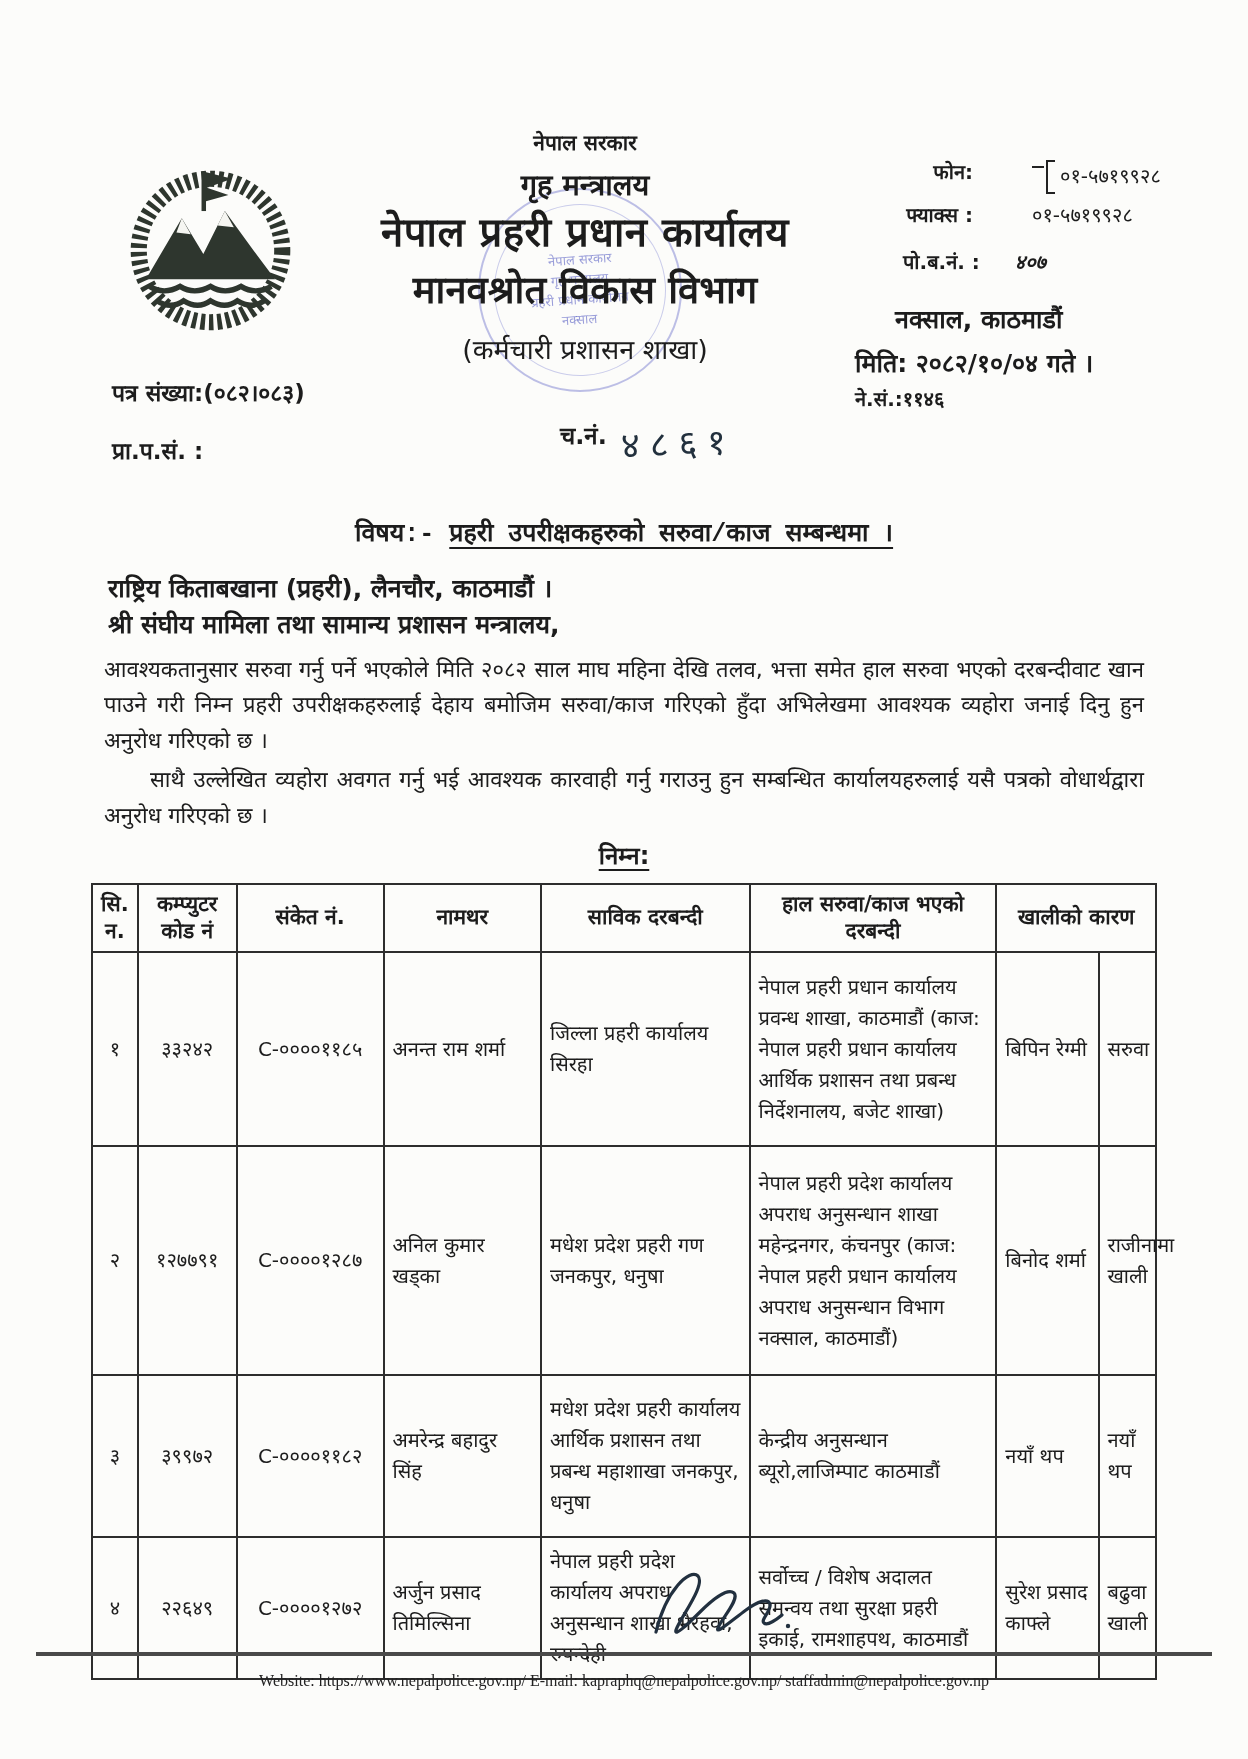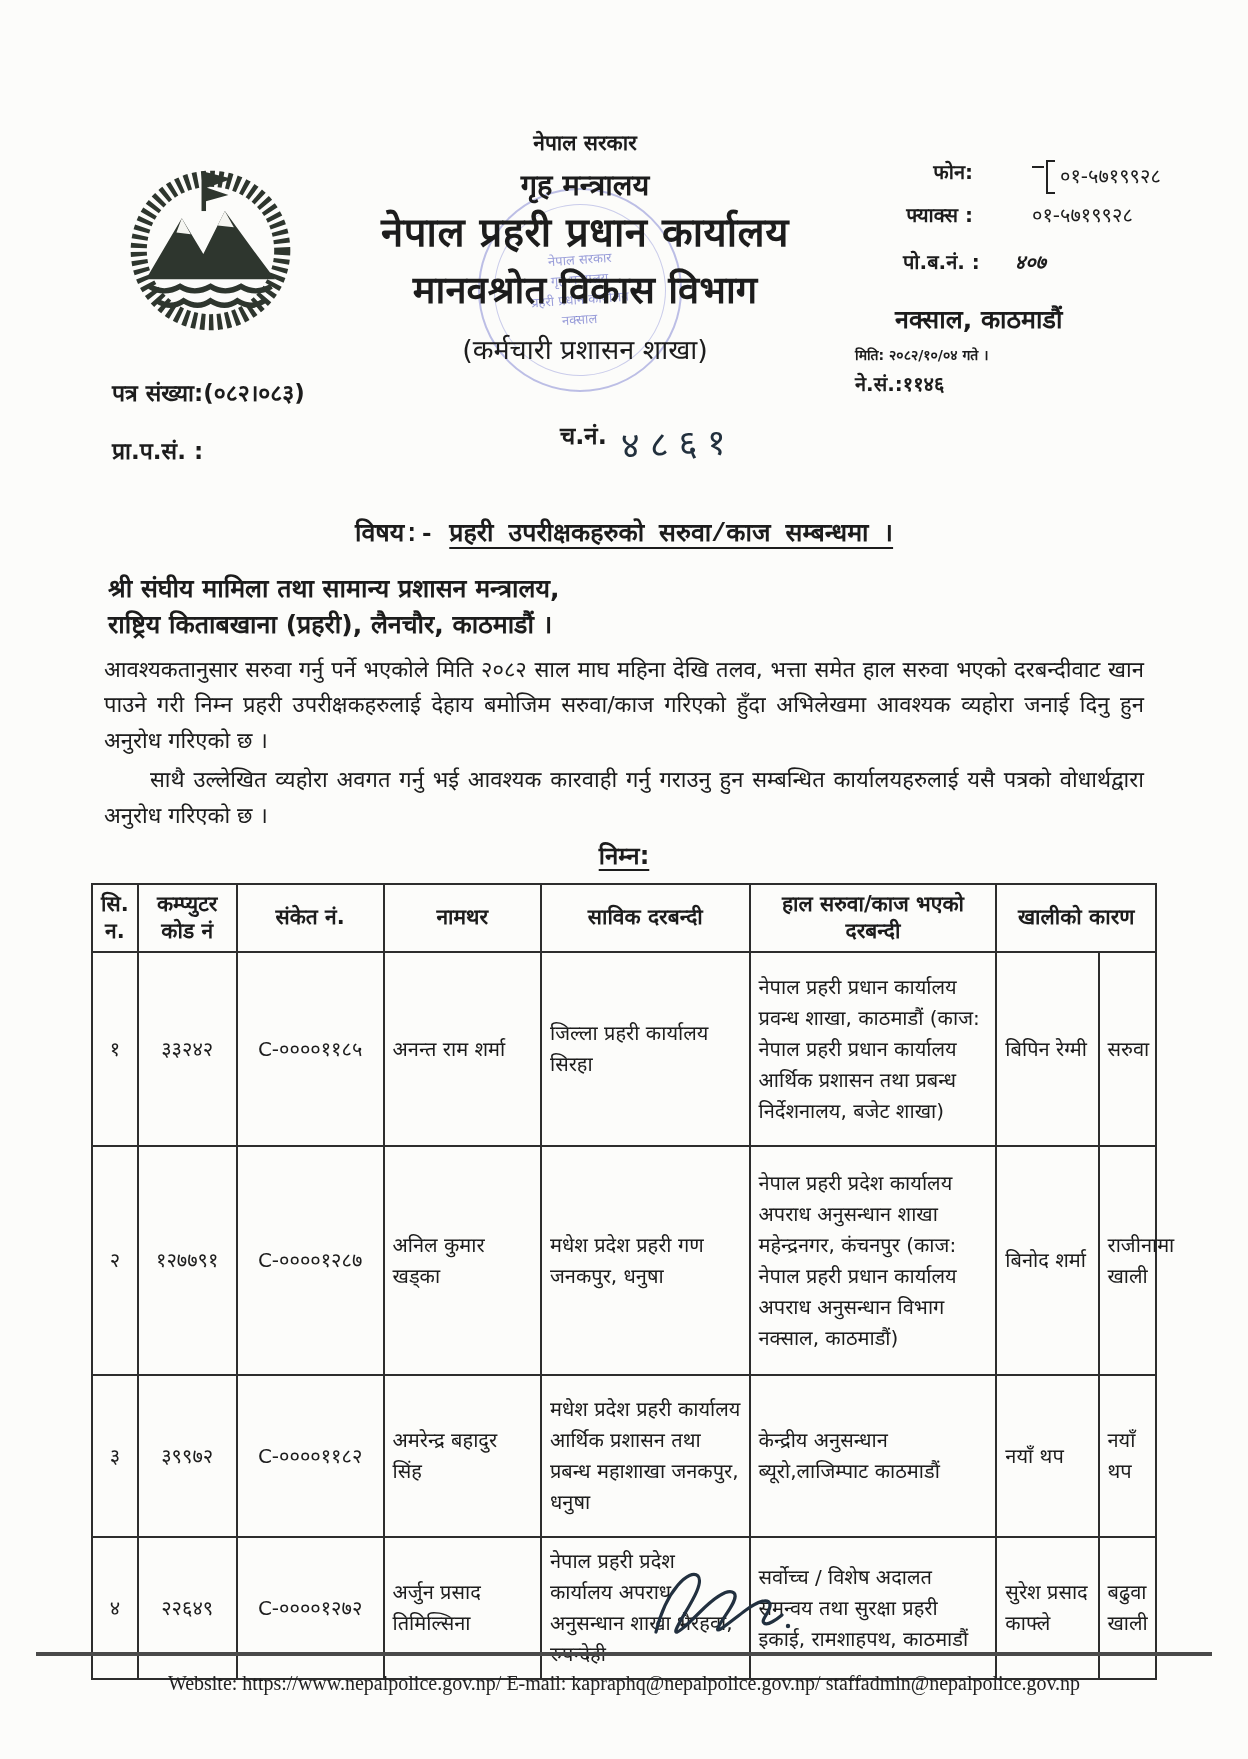--- a/index.html
+++ b/index.html
@@ -25,21 +25,21 @@
   .dept-line{font-size:38px;font-weight:bold;margin-top:4px;}
   .branch-line{font-size:27px;margin-top:16px;}
   .contact{position:absolute;left:855px;top:158px;width:360px;z-index:1;font-size:20px;}
   .c-row{display:flex;margin-bottom:9px;gap:37px;}
   .c-label{width:118px;text-align:right;font-weight:bold;flex:0 0 auto;}
   .c-val{margin-left:22px;display:flex;align-items:center;}
   .brace{display:inline-block;width:7px;height:30px;border-left:2px solid #222;border-top:2px solid #222;border-bottom:2px solid #222;margin-right:5px;position:relative;top:2px;}
   .dash{display:inline-block;width:12px;border-top:2px solid #222;margin-right:2px;position:relative;top:-8px;}
   .pobox-row{margin:20px 0 0 48px;font-weight:bold;}
   .addr-row{margin:26px 0 0 40px;font-size:25px;font-weight:bold;}
-  .date-row{margin:10px 0 0 0;font-size:14px;font-weight:bold;}
+  .date-row{margin:10px 0 0 0;font-size:25px;font-weight:bold;}
   .nesan-row{margin:6px 0 0 0;font-size:20px;font-weight:bold;}
   .refs-left{position:absolute;left:112px;top:376px;z-index:1;}
   .letter-no{font-size:23px;font-weight:bold;}
   .prapasan{font-size:23px;font-weight:bold;margin-top:26px;}
   .chalani{position:absolute;left:560px;top:418px;z-index:1;display:flex;align-items:flex-start;}
   .chalani-label{font-size:24px;font-weight:bold;}
   .chalani-value{font-size:36px;letter-spacing:10px;margin-left:14px;transform:rotate(-2deg);font-weight:500;color:#22303d;}
   
   .subject{ text-align:center;font-size:25px;font-weight:bold;margin-top:44px;font-family:Liberation Mono, monospace;}
   .subject .subj-text{text-decoration:underline;text-underline-offset:6px;}
@@ -54,21 +54,21 @@
   table.roster th, table.roster td{border:2px solid #2d2d2d;padding:6px 8px;vertical-align:middle;}
   table.roster th{font-size:21px;font-weight:bold;text-align:center;line-height:1.3;}
   table.roster td{font-size:20px;line-height:1.55;}
   td.c{text-align:center;}
   col.sn{width:4.3%;} col.code{width:9.3%;} col.sym{width:13.8%;} col.nm{width:14.8%;}
   col.prev{width:19.6%;} col.curr{width:23.2%;} col.per{width:9.6%;} col.rsn{width:5.4%;}
   tr.r1 td{height:180px;} tr.r2 td{height:215px;} tr.r3 td{height:148px;} tr.r4 td{height:128px;}
   
   .signature{position:absolute;left:628px;top:1560px;width:180px;height:95px;}
   .footer-rule{position:absolute;left:36px;right:36px;top:1652px;border-top:4px solid #4a4a4a;}
-  .footer-text{position:absolute;left:0;right:0;top:1672px;text-align:center;font-size:20px;color:#222;
+  .footer-text{position:absolute;left:0;right:0;top:1672px;text-align:center;font-size:16px;color:#222;
     font-family:"Liberation Serif","DejaVu Serif",serif;}
 </style>
 </head>
 <body>
 
 <div class="page">
 
   <div class="letterhead">
 
     <div class="emblem">
@@ -132,22 +132,22 @@
       <span class="chalani-value">४८६१</span>
     </div>
   </div>
 
   <div class="subject">
     <span>विषय:-</span>
     <span class="subj-text">प्रहरी उपरीक्षकहरुको सरुवा/काज सम्बन्धमा ।</span>
   </div>
 
   <div class="addressee">
+    <div>राष्ट्रिय किताबखाना (प्रहरी), लैनचौर, काठमाडौं ।</div>
     <div>श्री संघीय मामिला तथा सामान्य प्रशासन मन्त्रालय,</div>
-    <div>राष्ट्रिय किताबखाना (प्रहरी), लैनचौर, काठमाडौं ।</div>
   </div>
 
   <p class="bodytext p1">आवश्यकतानुसार सरुवा गर्नु पर्ने भएकोले मिति २०८२ साल माघ महिना देखि तलव, भत्ता समेत हाल सरुवा भएको दरबन्दीवाट खान पाउने गरी निम्न प्रहरी उपरीक्षकहरुलाई देहाय बमोजिम सरुवा/काज गरिएको हुँदा अभिलेखमा आवश्यक व्यहोरा जनाई दिनु हुन अनुरोध गरिएको छ ।</p>
   <p class="bodytext p2">साथै उल्लेखित व्यहोरा अवगत गर्नु भई आवश्यक कारवाही गर्नु गराउनु हुन सम्बन्धित कार्यालयहरुलाई यसै पत्रको वोधार्थद्वारा अनुरोध गरिएको छ ।</p>
 
   <div class="nimna">
     <span>निम्न:</span>
   </div>
 
   <table class="roster">

